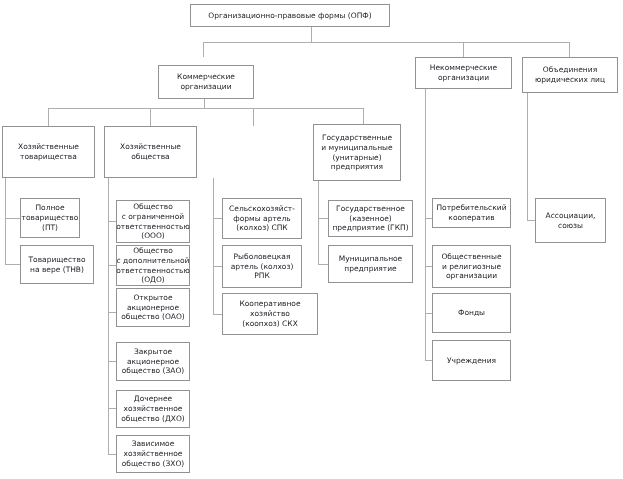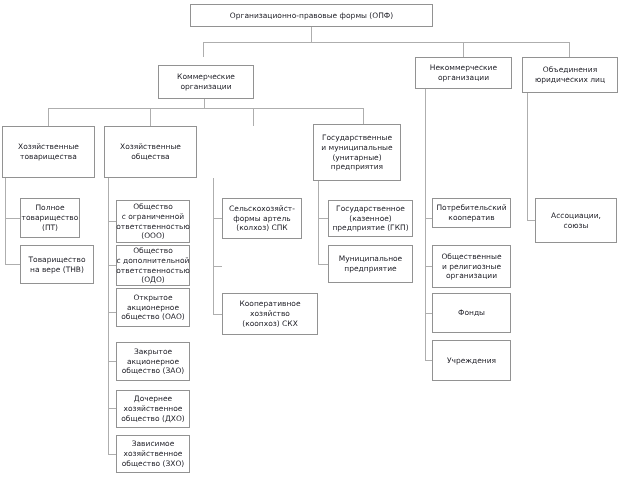--- a/index.html
+++ b/index.html
@@ -59,21 +59,21 @@
 
   <div class="vline" style="left:425px;top:89px;height:271px"></div>
   <div class="hline" style="left:425px;top:218px;width:7px"></div>
   <div class="hline" style="left:425px;top:266px;width:7px"></div>
   <div class="hline" style="left:425px;top:313px;width:7px"></div>
   <div class="hline" style="left:425px;top:360px;width:7px"></div>
 
   <div class="vline" style="left:527px;top:93px;height:127px"></div>
   <div class="hline" style="left:527px;top:220px;width:8px"></div>
 
-  <div class="node" style="left:190px;top:4px;width:243px;height:23px">Организационно-правовые формы (ОПФ)</div>
+  <div class="node" style="left:190px;top:4px;width:200px;height:23px">Организационно-правовые формы (ОПФ)</div>
 
   <div class="node" style="left:158px;top:65px;width:96px;height:34px">Коммерческие
 организации</div>
   <div class="node" style="left:415px;top:57px;width:97px;height:32px">Некоммерческие
 организации</div>
   <div class="node" style="left:522px;top:57px;width:96px;height:36px">Объединения
 юридических лиц</div>
 
   <div class="node" style="left:2px;top:126px;width:93px;height:52px">Хозяйственные
 товарищества</div>
@@ -107,34 +107,37 @@
   <div class="node" style="left:116px;top:390px;width:74px;height:38px">Дочернее
 хозяйственное
 общество (ДХО)</div>
   <div class="node" style="left:116px;top:435px;width:74px;height:38px">Зависимое
 хозяйственное
 общество (ЗХО)</div>
 
   <div class="node" style="left:222px;top:198px;width:80px;height:41px">Сельскохозяйст-
 формы артель
 (колхоз) СПК</div>
+  <div class="node" style="left:222px;top:245px;width:80px;height:43px">Рыболовецкая
+артель (колхоз)
+РПК</div>
   <div class="node" style="left:222px;top:293px;width:96px;height:42px">Кооперативное
 хозяйство
 (коопхоз) СКХ</div>
 
   <div class="node" style="left:328px;top:200px;width:85px;height:37px">Государственное
 (казенное)
 предприятие (ГКП)</div>
   <div class="node" style="left:328px;top:245px;width:85px;height:38px">Муниципальное
 предприятие</div>
 
   <div class="node" style="left:432px;top:198px;width:79px;height:30px">Потребительский
 кооператив</div>
   <div class="node" style="left:432px;top:245px;width:79px;height:43px">Общественные
 и религиозные
 организации</div>
   <div class="node" style="left:432px;top:293px;width:79px;height:40px">Фонды</div>
   <div class="node" style="left:432px;top:340px;width:79px;height:41px">Учреждения</div>
 
-  <div class="node" style="left:535px;top:198px;width:82px;height:45px">Ассоциации,
+  <div class="node" style="left:535px;top:198px;width:71px;height:45px">Ассоциации,
 союзы</div>
 
 </div>
 
 </body></html>

